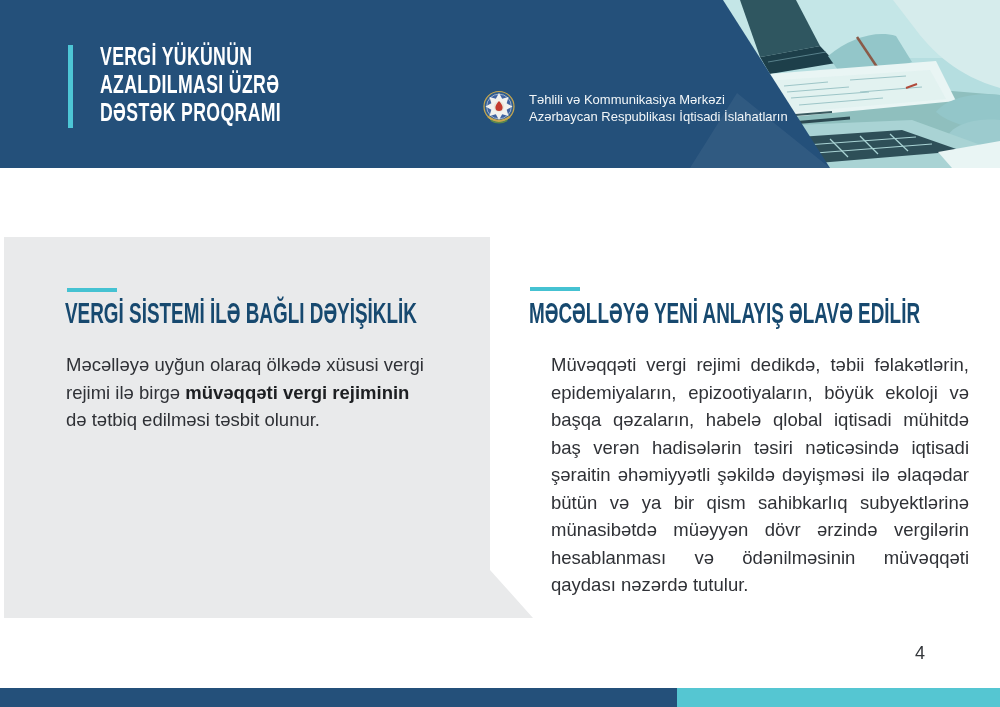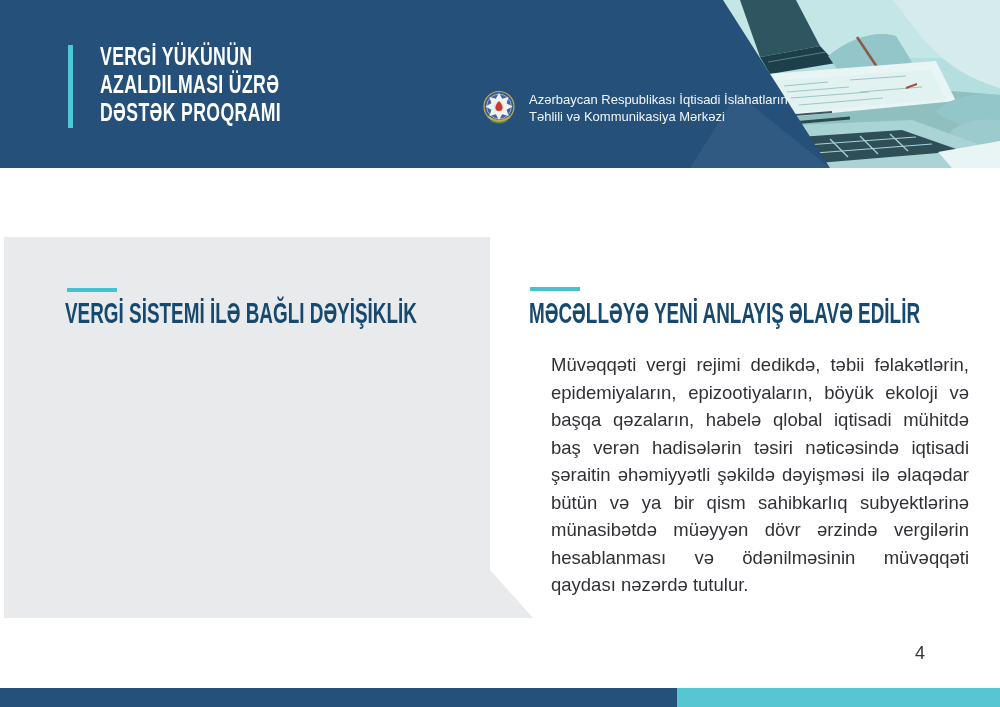--- a/index.html
+++ b/index.html
@@ -125,29 +125,30 @@
     <svg class="emblem" viewBox="0 0 48 48">
       <circle cx="24" cy="22" r="20" fill="#2f5d8f" stroke="#c9a84c" stroke-width="1.6"></circle>
       <circle cx="24" cy="22" r="16.5" fill="#3f63a0" stroke="#e4e8ec" stroke-width="0.8"></circle>
       <polygon fill="#f2f2ee" points="24,4 28.2,11.8 36.7,9.3 34.2,17.8 42,22 34.2,26.2 36.7,34.7 28.2,32.2 24,40 19.8,32.2 11.3,34.7 13.8,26.2 6,22 13.8,17.8 11.3,9.3 19.8,11.8"></polygon>
       <circle cx="24" cy="22" r="7" fill="#e8e6da"></circle>
       <path d="M24 14.5 C27 18.2 28.8 20.2 28.8 23.2 A4.8 4.8 0 0 1 19.2 23.2 C19.2 20.2 21 18.2 24 14.5 Z" fill="#c43b2f"></path>
       <path d="M9.5 35.5 Q24 46.5 38.5 35.5" stroke="#c9a84c" stroke-width="2.6" fill="none"></path>
       <path d="M13 40.5 Q24 47 35 40.5" stroke="#5d8a4a" stroke-width="2" fill="none"></path>
     </svg>
     <div class="org-text">
+      <div>Təhlili və Kommunikasiya Mərkəzi</div>
       <div>Azərbaycan Respublikası İqtisadi İslahatların</div>
-      <div>Təhlili və Kommunikasiya Mərkəzi</div>
     </div>
   </div>
 
   <div class="gray-panel"></div>
 
   <div class="accent-line accent-left"></div>
   <div class="col-heading heading-left">VERGİ SİSTEMİ İLƏ BAĞLI DƏYİŞİKLİK</div>
+  <div class="body-text body-left"><span>Məcəlləyə uyğun olaraq ölkədə xüsusi vergi rejimi ilə birgə </span><b>müvəqqəti vergi rejiminin</b><span> də tətbiq edilməsi təsbit olunur.</span></div>
 
   <div class="accent-line accent-right"></div>
   <div class="col-heading heading-right">MƏCƏLLƏYƏ YENİ ANLAYIŞ ƏLAVƏ EDİLİR</div>
   <div class="body-text body-right">Müvəqqəti vergi rejimi dedikdə, təbii fəlakətlərin, epidemiyaların, epizootiyaların, böyük ekoloji və başqa qəzaların, habelə qlobal iqtisadi mühitdə baş verən hadisələrin təsiri nəticəsində iqtisadi şəraitin əhəmiyyətli şəkildə dəyişməsi ilə əlaqədar bütün və ya bir qism sahibkarlıq subyektlərinə münasibətdə müəyyən dövr ərzində vergilərin hesablanması və ödənilməsinin müvəqqəti qaydası nəzərdə tutulur.</div>
 
   <div class="page-number">4</div>
   <div class="bar-blue"></div>
   <div class="bar-teal"></div>
 
 </div>

